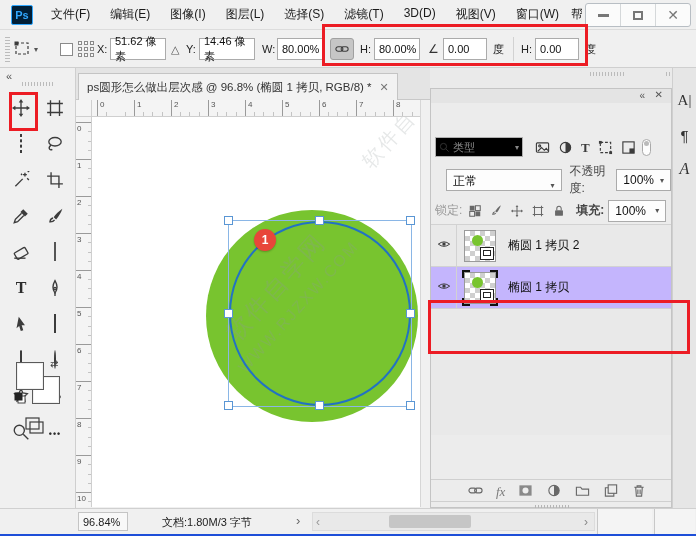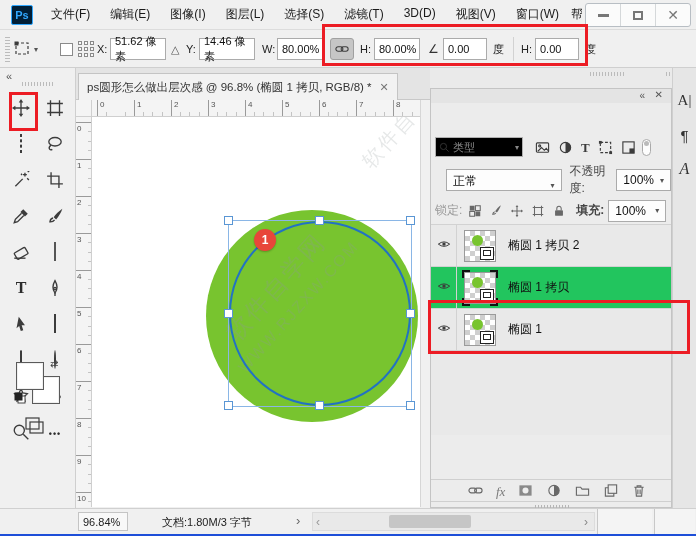--- a/index.html
+++ b/index.html
@@ -140,21 +140,21 @@
   .op-label{margin-left:8px;}
   .val-select{width:58px;margin-left:4px;}
   .lock-row{position:absolute;left:0;top:108px;width:100%;height:28px;display:flex;align-items:center;
             border-bottom:1px solid #d2d2d2;}
   .lock-label{margin-left:4px;color:#9a9a9a;}
   .l-icons{display:flex;align-items:center;gap:7px;margin-left:6px;opacity:.75;}
   .fill-label{margin-left:10px;font-weight:bold;}
 
   .layers-list{position:absolute;left:0;top:136px;width:100%;height:210px;background:#e9e9e9;}
   .lrow{height:42px;border-bottom:1px solid #d2d2d2;display:flex;align-items:center;position:relative;}
-  .lrow.selected{background:#22c55e;}
+  .lrow.selected{background:#c4b5fd;}
   .eye-cell{width:26px;height:100%;display:flex;align-items:center;justify-content:center;
             border-right:1px solid #d2d2d2;flex:none;}
   .thumb{width:32px;height:32px;margin-left:7px;border:1px solid #9a9a9a;position:relative;flex:none;
          background:repeating-conic-gradient(#cfcfcf 0 25%,#fff 0 50%) 0 0/10px 10px;}
   .thumb.bg-white{background:#fff;}
   .tdot{position:absolute;left:7px;top:4px;width:11px;height:11px;border-radius:50%;}
   .tbadge{position:absolute;right:1px;bottom:1px;width:14px;height:13px;background:#fff;
           border:1px solid #222;display:flex;align-items:center;justify-content:center;}
   .tbadge span{width:8px;height:6px;border:1px solid #222;display:block;}
   .corner{position:absolute;width:8px;height:8px;border:0 solid #111;}
@@ -652,37 +652,20 @@
      <span class="tbadge">
               <span></span>
             </span>
             <i class="corner c-tl"></i>
             <i class="corner c-tr"></i>
             <i class="corner c-bl"></i>
             <i class="corner c-br"></i>
           </div>
      <span class="lname">椭圆 1 拷贝</span>
      </div>
-        <div class="lrow">
-          <div class="eye-cell">
-       <span>
-              <svg width="16" height="13" viewBox="0 0 16 16">
-                <path class="ico" d="M1 6.3 Q8 .8 15 6.3 Q8 11.8 1 6.3Z"></path>
-                <circle class="icofill" cx="8" cy="6.3" r="2.1"></circle>
-              </svg>
-            </span>
-     </div>
-     <div class="thumb ">
-            <span class="tdot" style="background:#78c42f"></span>
-     <span class="tbadge">
-              <span></span>
-            </span>
-          </div>
-     <span class="lname">椭圆 1</span>
-     </div>
       </div>
 
     <div class="panel-bottom" id="panel-bottom">
         <span><span style="opacity:.75"><svg width="17" height="15" viewBox="0 0 16 16">
               <rect class="ico" x="1" y="5.5" width="8" height="5" rx="2.5"></rect>
               <rect class="ico" x="7" y="5.5" width="8" height="5" rx="2.5"></rect>
             </svg></span></span>
         <span><span style="opacity:.75"><span class="pb-fx">fx</span></span></span>
         <span><span style="opacity:.75"><svg width="17" height="15" viewBox="0 0 16 16">
               <rect x="1.5" y="2.5" width="13" height="11" fill="#6a6a6a"></rect>

